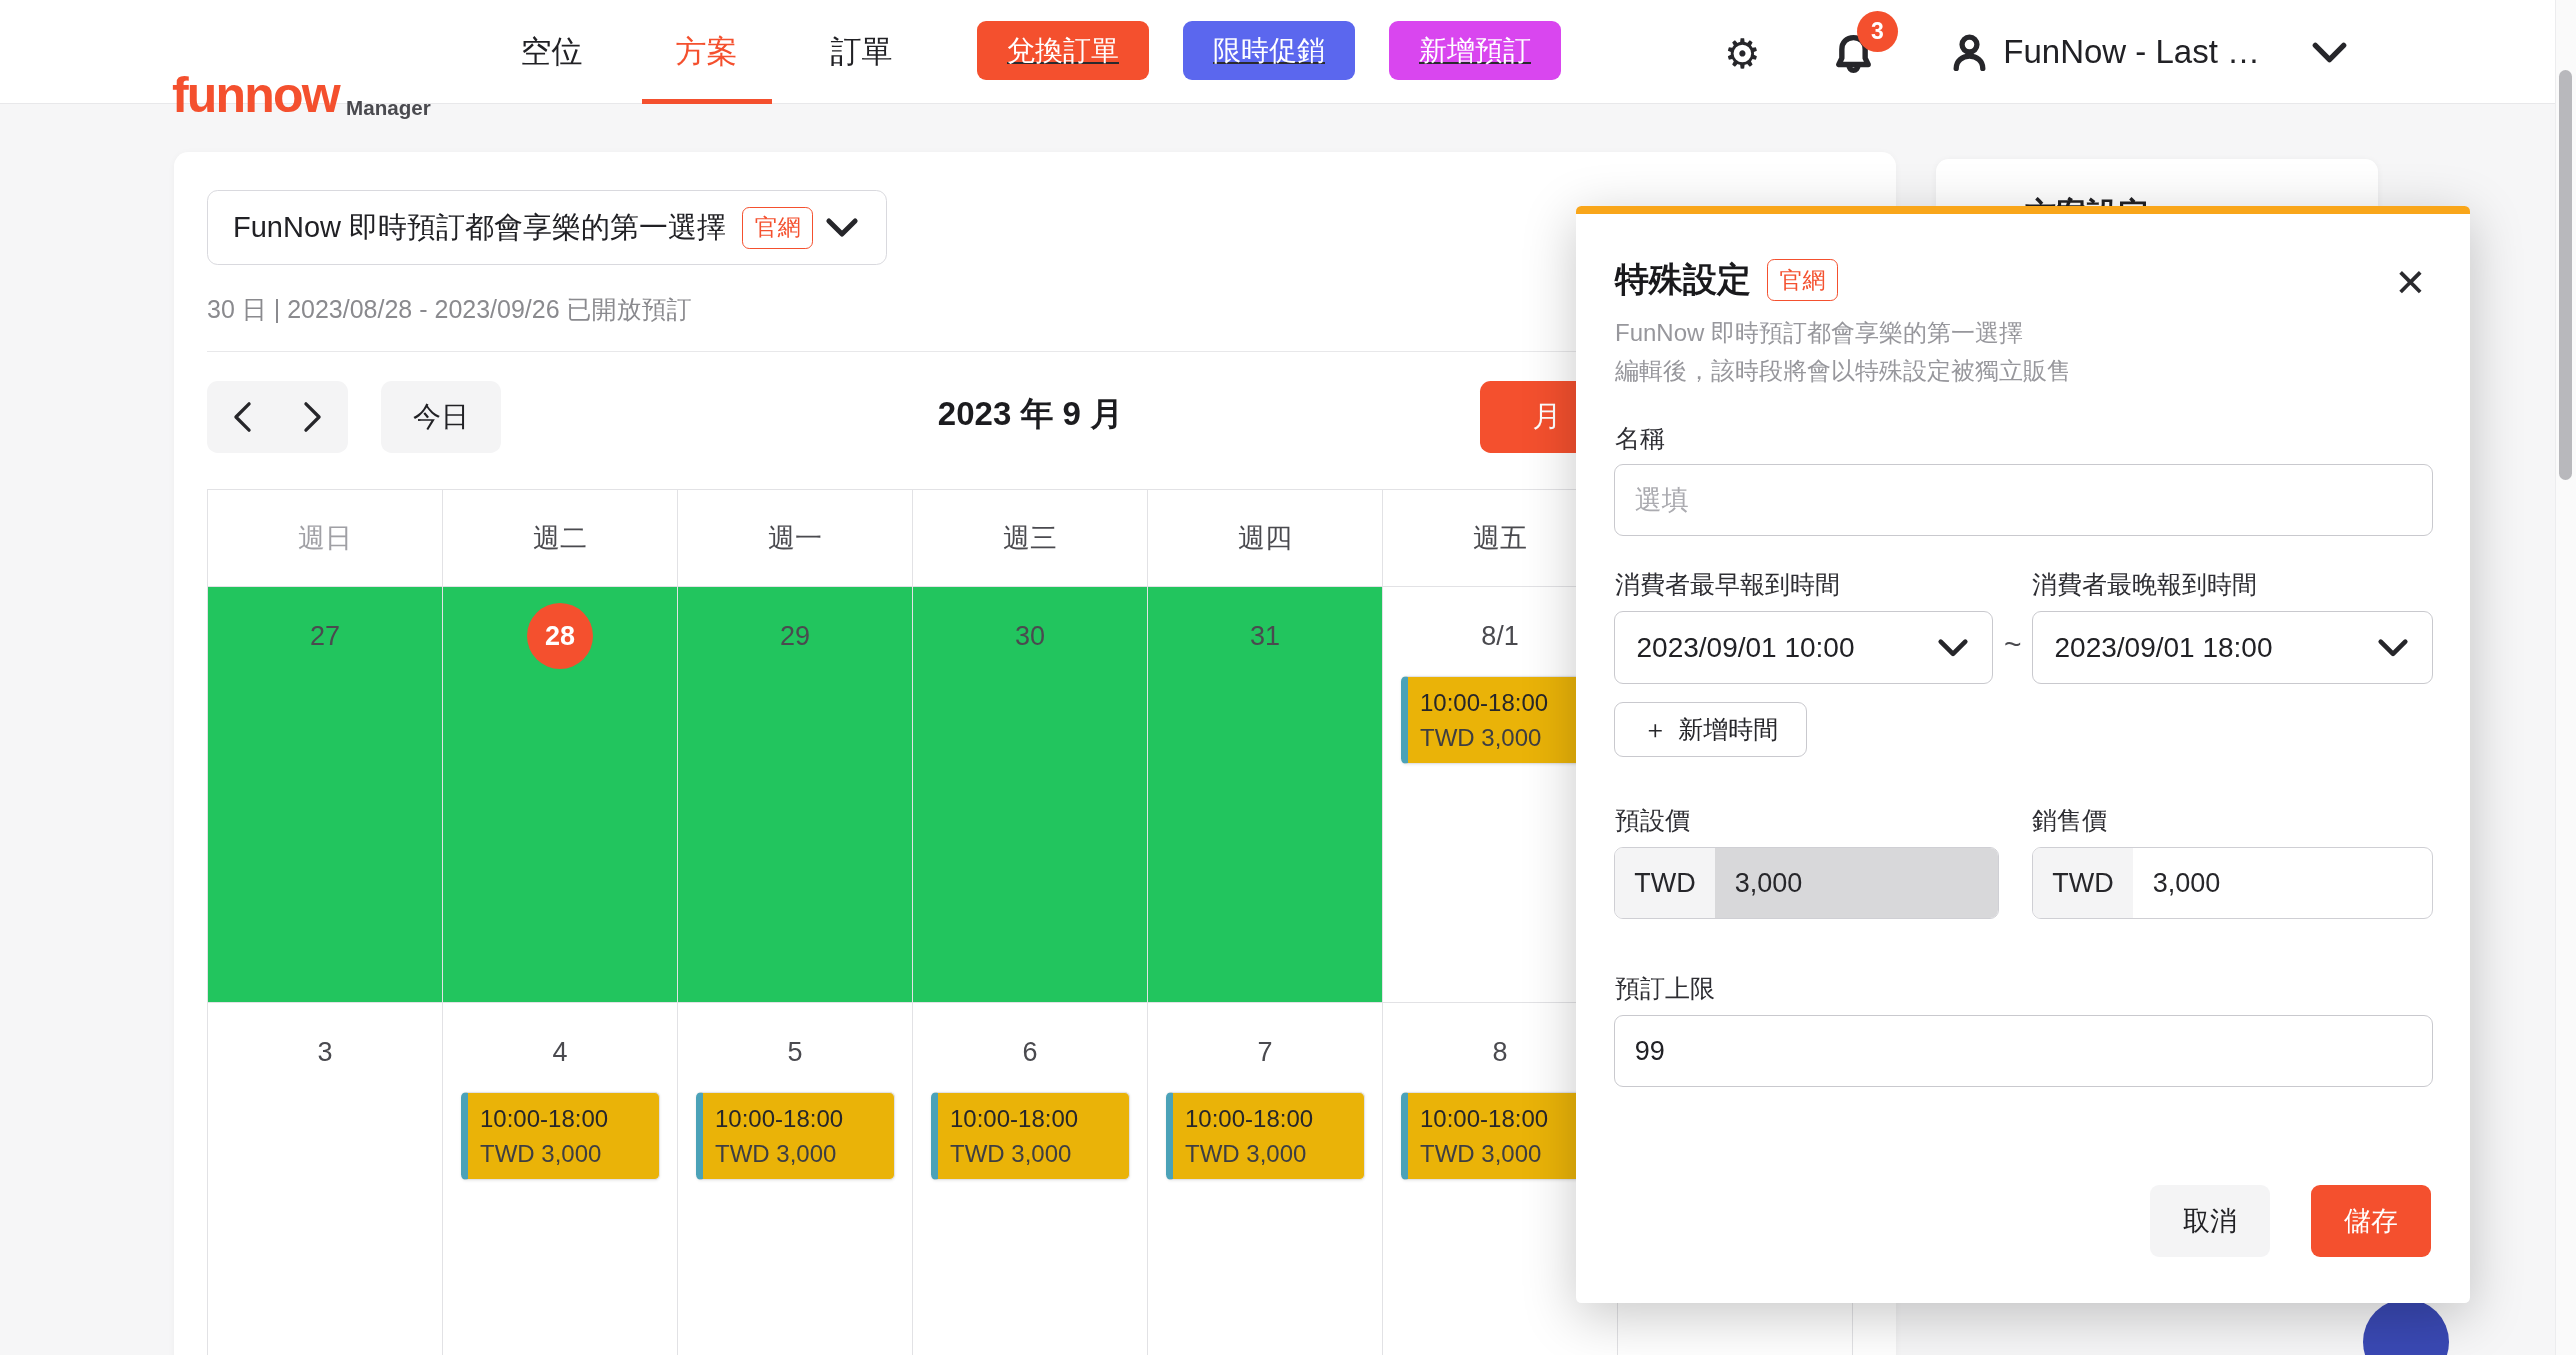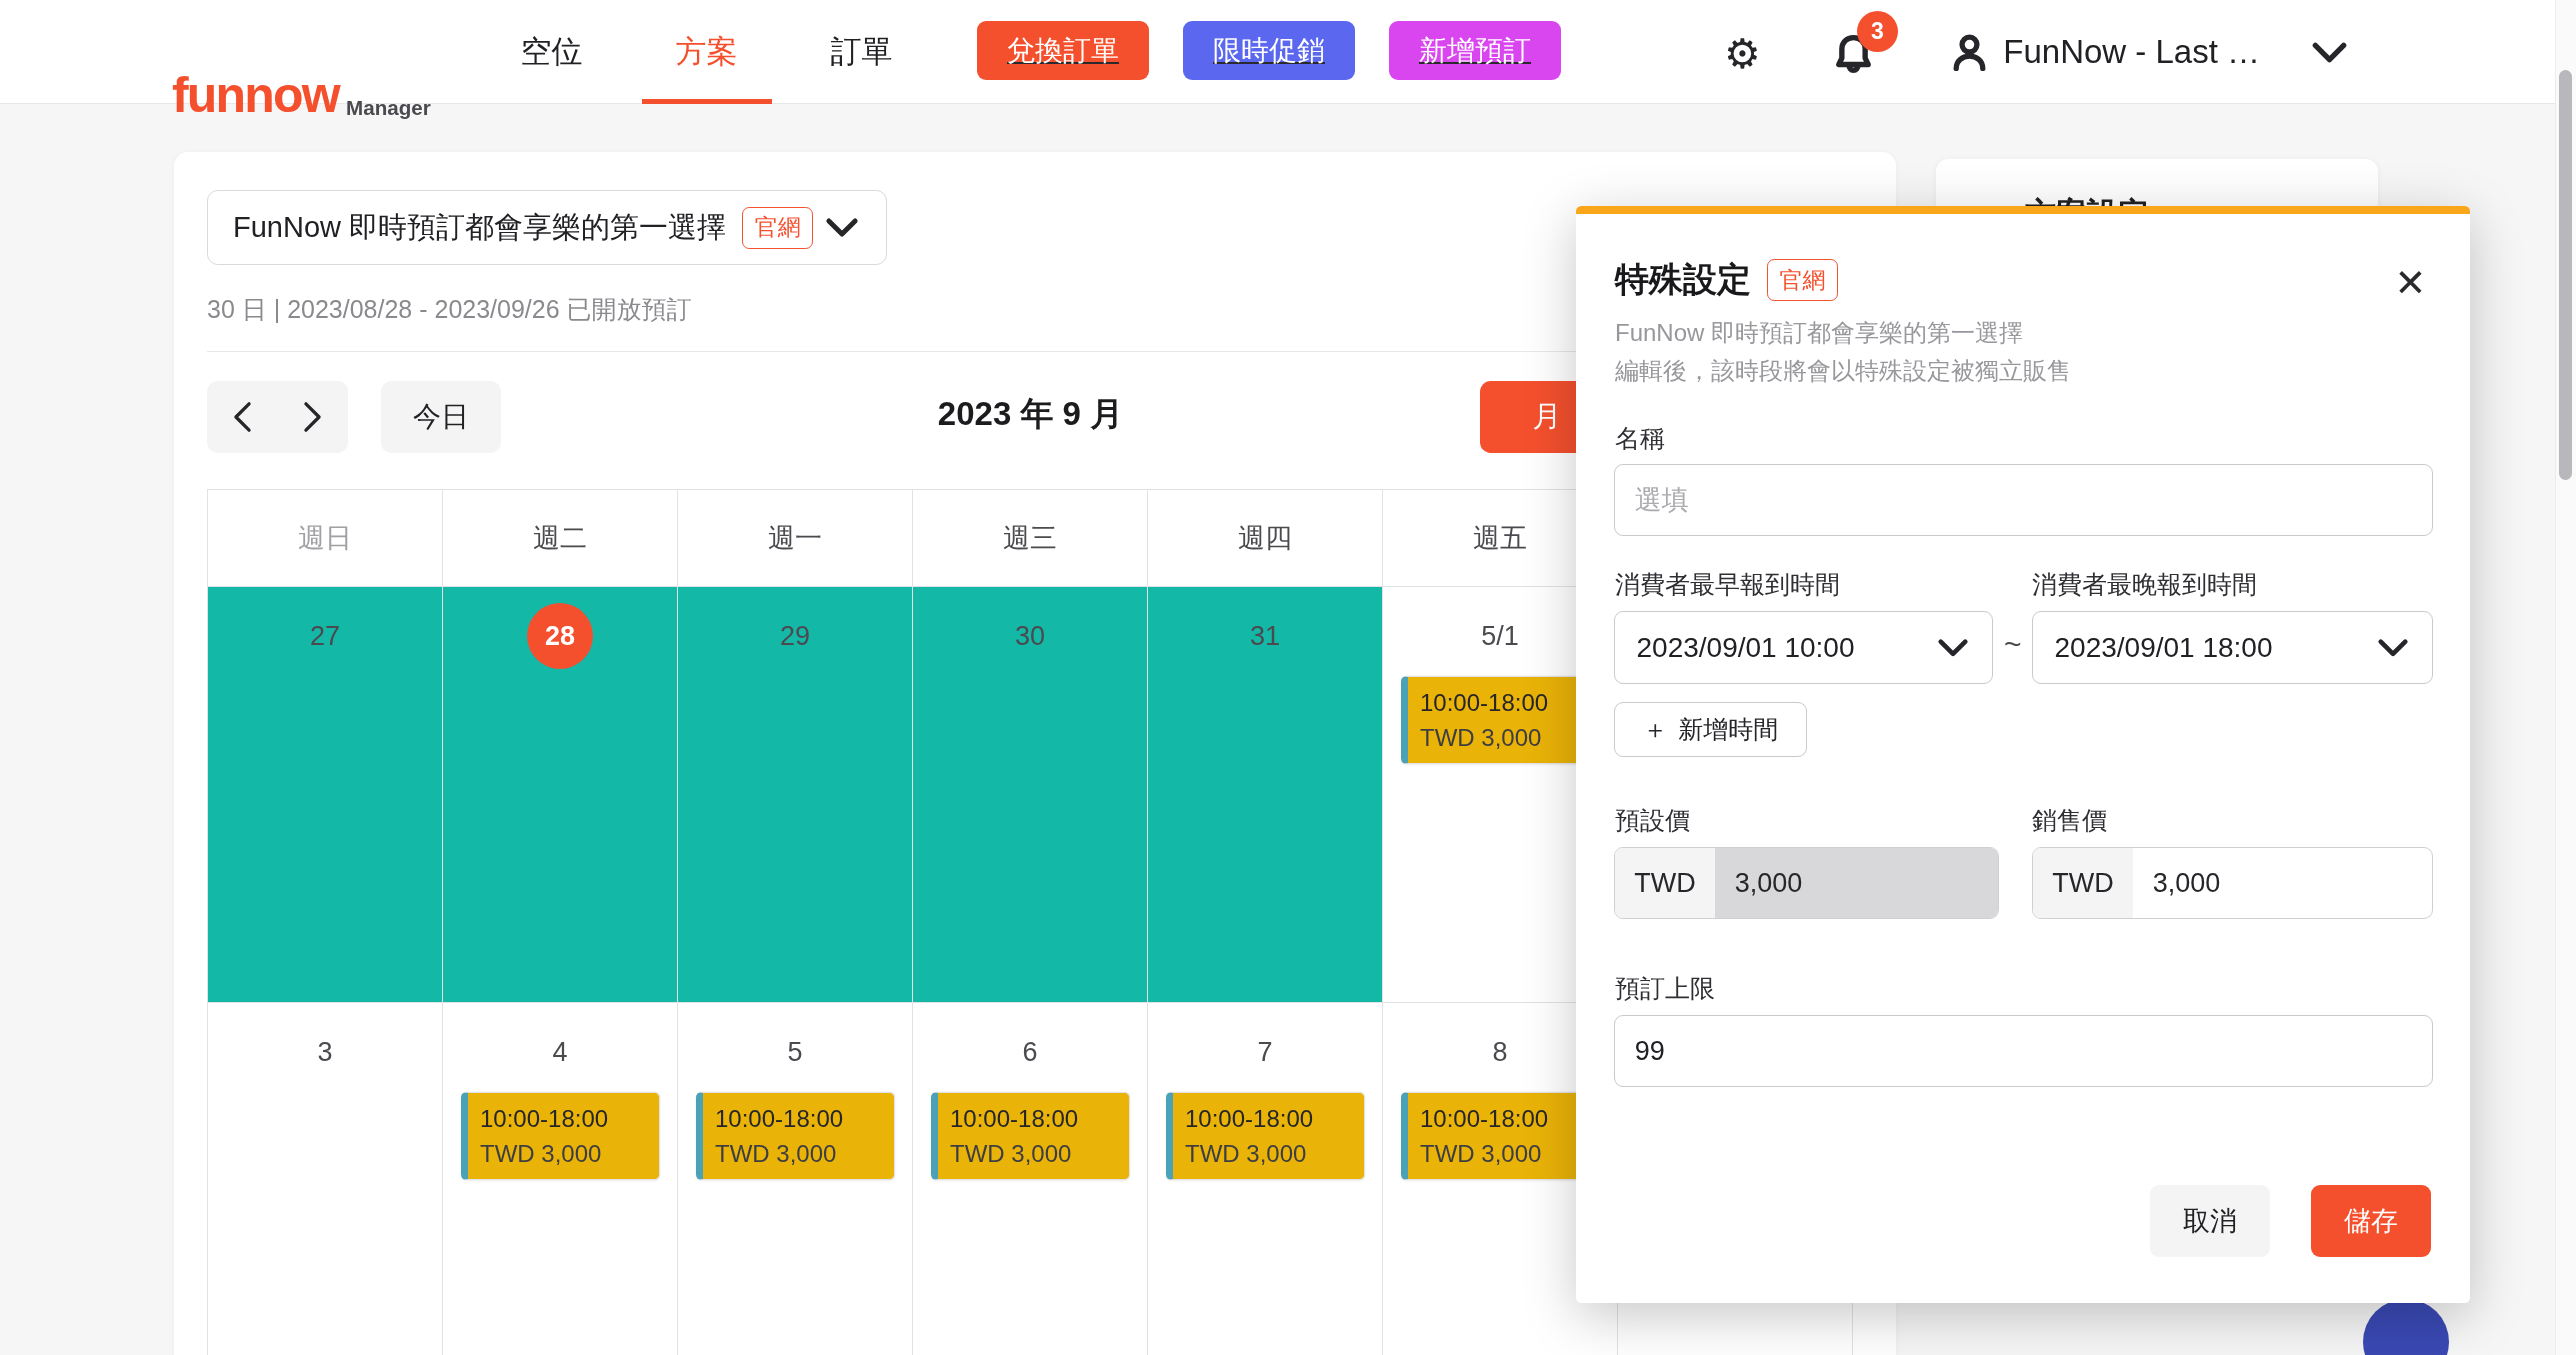--- a/index.html
+++ b/index.html
@@ -94,21 +94,21 @@
     width:235px; height:97px; border-right:0.9px solid #e2e2e5; border-bottom:0.9px solid #e2e2e5;
     display:flex; align-items:center; justify-content:center; font-size:27px; color:#4a4a4f; background:#fff;
   }
   .cal-hcell.weekend { color:#a0a0a5; }
   .cal-cell {
     width:235px; border-right:0.9px solid #e2e2e5; border-bottom:0.9px solid #e2e2e5;
     background:#fff; padding-top:16px; display:flex; flex-direction:column; align-items:center;
   }
   .row1 .cal-cell { height:416px; }
   .row2 .cal-cell { height:360px; }
-  .cal-cell.muted { background:#14b8a6; }
+  .cal-cell.muted { background:#22c55e; }
   .date-num {
     font-size:27px; color:#4a4a4f; height:66px; min-width:66px;
     display:flex; align-items:center; justify-content:center;
   }
   .date-num.today { background:#f4502e; color:#fff; border-radius:50%; font-weight:600; }
   .event-chip {
     width:199px; height:88px; margin-top:7.2px; background:#eab308;
     border:0.9px solid #e2e2e5; border-left:7.2px solid #4ba2b8; border-radius:5.4px;
     box-shadow:0 0.9px 2.7px rgba(0,0,0,0.08);
     display:flex; flex-direction:column; justify-content:center; gap:7.2px; padding-left:12.5px; cursor:pointer;
@@ -271,21 +271,21 @@
         <div class="cal-cell muted">
           <div class="date-num">29</div>
         </div>
         <div class="cal-cell muted">
           <div class="date-num">30</div>
         </div>
         <div class="cal-cell muted">
           <div class="date-num">31</div>
         </div>
         <div class="cal-cell">
-          <div class="date-num">5/1</div>
+          <div class="date-num">8/1</div>
           <div class="event-chip">
             <div class="t1">10:00-18:00</div>
             <div class="t2">TWD 3,000</div>
           </div>
         </div>
         <div class="cal-cell"></div>
       </div>
       <div class="cal-row row2">
         <div class="cal-cell">
           <div class="date-num">3</div>

